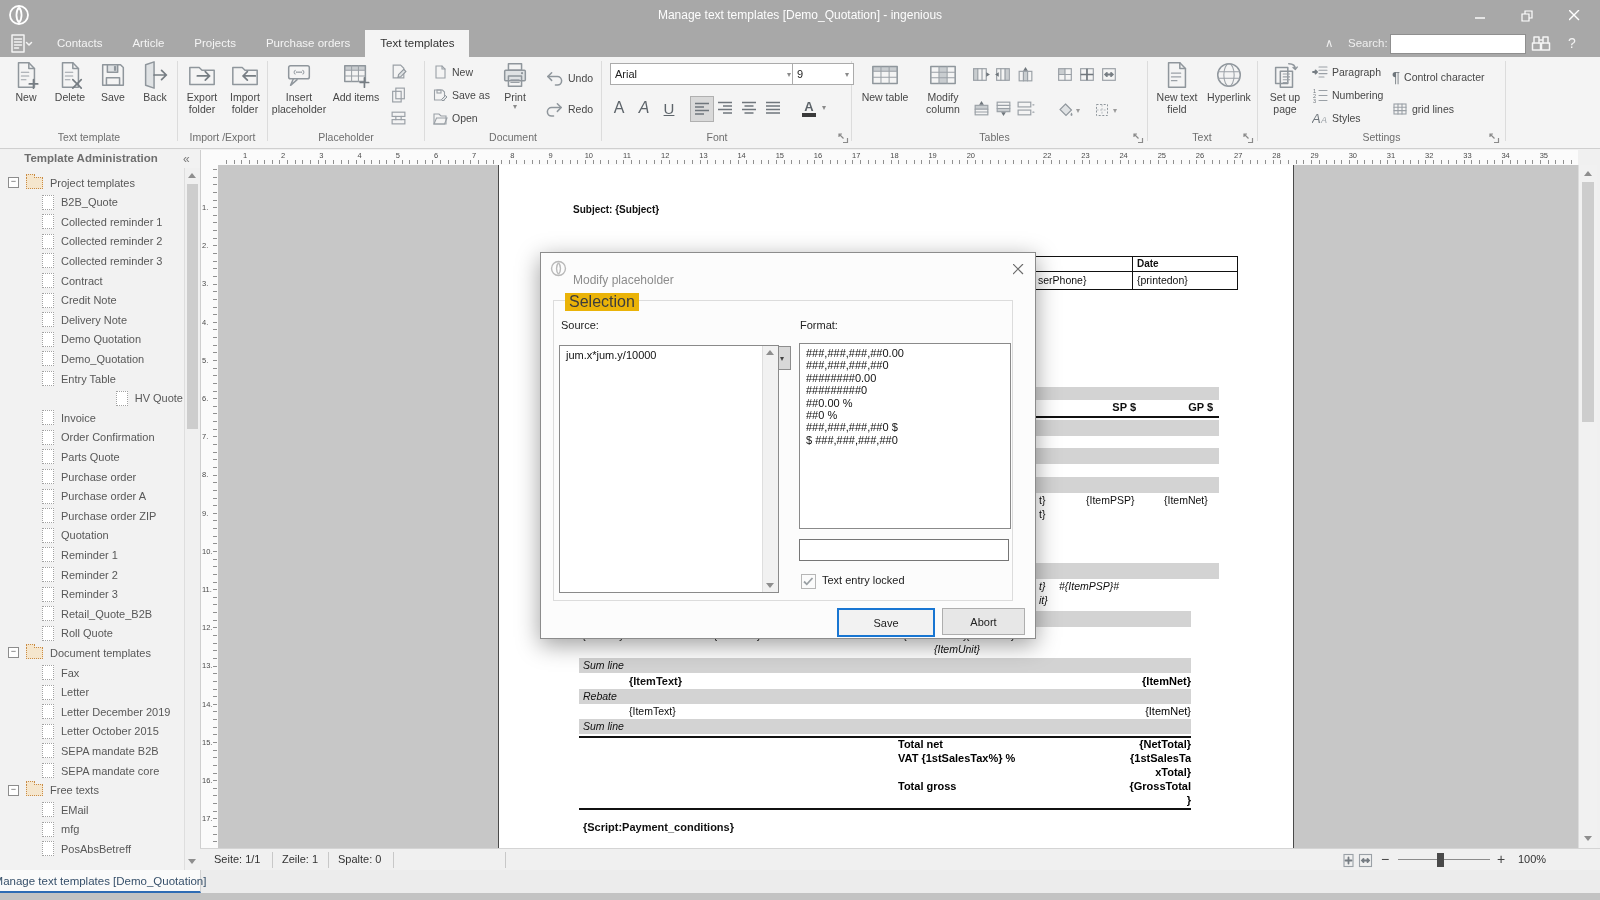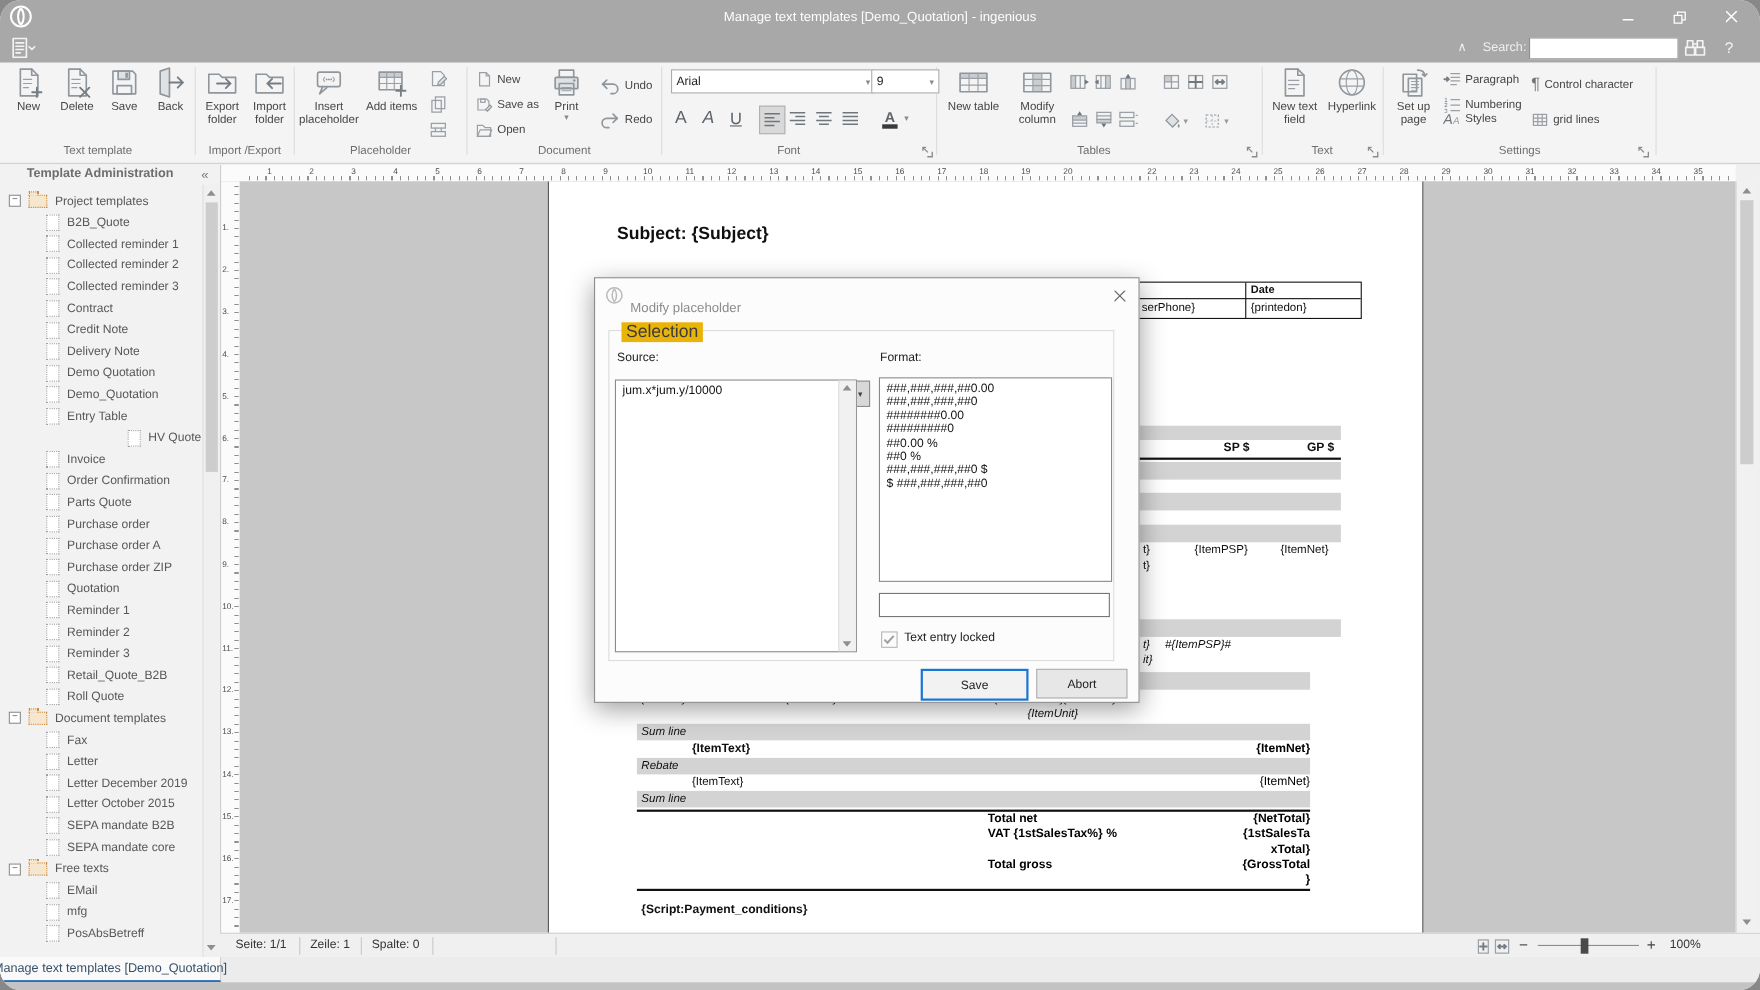--- a/index.html
+++ b/index.html
@@ -1,17 +1,17 @@
 <!DOCTYPE html>
 <html><head>
 <meta charset="utf-8">
 <style>
   html,body{margin:0;padding:0;background:#888;}
   #app{position:relative;width:1600px;height:900px;overflow:hidden;
-       font-family:"Liberation Sans",sans-serif;background:#f0f0f0;border-radius:19px;
+       font-family:"Liberation Sans",sans-serif;background:#f0f0f0;
        -webkit-font-smoothing:antialiased;}
   .a{position:absolute;}
   svg{display:block;}
   .st{fill:none;stroke:#8f969c;stroke-width:1.6;stroke-linejoin:round;stroke-linecap:round;}
   .stf{fill:#dfe2e4;stroke:#8f969c;stroke-width:1.6;stroke-linejoin:round;}
   .thin{fill:none;stroke:#9aa0a6;stroke-width:1.1;stroke-linecap:round;}
   .dark{fill:none;stroke:#767d83;stroke-width:1.8;stroke-linecap:round;}
   .fillc{fill:#c9cdd0;stroke:none;}
   .wht{fill:none;stroke:#f4f4f4;stroke-width:1.5;stroke-linejoin:round;stroke-linecap:round;}
 
@@ -354,20 +354,28 @@
         </svg>
       </div>
   </div>
 
   <div class="a menubar">
     <span class="a" style="left:9px;top:3px">
         <svg width="24" height="22">
           <use href="#s-doclist"></use>
         </svg>
       </span>
+    <div class="a tabs">
+
+    <div class="mtab"><span>Contacts</span></div>
+        <div class="mtab"><span>Article</span></div>
+        <div class="mtab"><span>Projects</span></div>
+        <div class="mtab"><span>Purchase orders</span></div>
+        <div class="mtab active"><span>Text templates</span></div>
+      </div>
     <span class="a search-label" style="left:1325px;top:0">∧</span>
     <span class="a search-label" style="left:1348px;top:0">Search:</span>
     <input class="a search-input" type="text" value="" style="">
     <span class="a" style="left:1530px;top:3px">
         <svg width="22" height="20">
           <use href="#s-binoc"></use>
         </svg>
       </span>
     <span class="a" style="left:1568px;top:0;color:#f4f4f4;font-size:14px;line-height:27px">?</span>
   </div>
@@ -640,21 +648,21 @@
           <use href="#s-para"></use>
         </svg>
         <span>Paragraph</span>
       </div>
     <div class="a rbtn-sm" style="left:1312px;top:30px">
         <svg width="16" height="16">
           <use href="#s-num"></use>
         </svg>
         <span>Numbering</span>
       </div>
-    <div class="a rbtn-sm" style="left:1312px;top:43px">
+    <div class="a rbtn-sm" style="left:1312px;top:53px">
         <svg width="16" height="16">
           <use href="#s-styles"></use>
         </svg>
         <span>Styles</span>
       </div>
     <div class="a rbtn-sm" style="left:1392px;top:11px">
         <span style="font-size:15px;color:#6f767c">¶</span>
         <span>Control character</span>
       </div>
     <div class="a rbtn-sm" style="left:1392px;top:44px">
@@ -886,21 +894,21 @@
       <div class="a thumb" style="left:2px;top:16px;width:11px;height:245px"></div>
       <div class="a" style="left:3px;top:691px">
           <div class="tri-dn"></div>
         </div>
     </div>
   </div>
 
   <div class="a docarea">
     <div class="page">
 
-      <div class="dt b" style="left:62px;top:59px;font-size:16px">Subject: {Subject}</div>
+      <div class="dt b" style="left:74px;top:59px;font-size:10px">Subject: {Subject}</div>
 
       <div class="a" style="left:533px;top:111px;width:204px;height:32px;border:1px solid #111">
         <div class="a" style="left:99px;top:0;width:1px;height:32px;background:#111"></div>
         <div class="a" style="left:0;top:14px;width:204px;height:1px;background:#111"></div>
         <div class="dt b" style="left:104px;top:1px;font-size:10px">Date</div>
         <div class="dt" style="left:5px;top:17px">serPhone}</div>
         <div class="dt" style="left:104px;top:17px">{printedon}</div>
       </div>
 
       <div class="gbar" style="left:80px;top:242px;width:640px;height:13px"></div>

